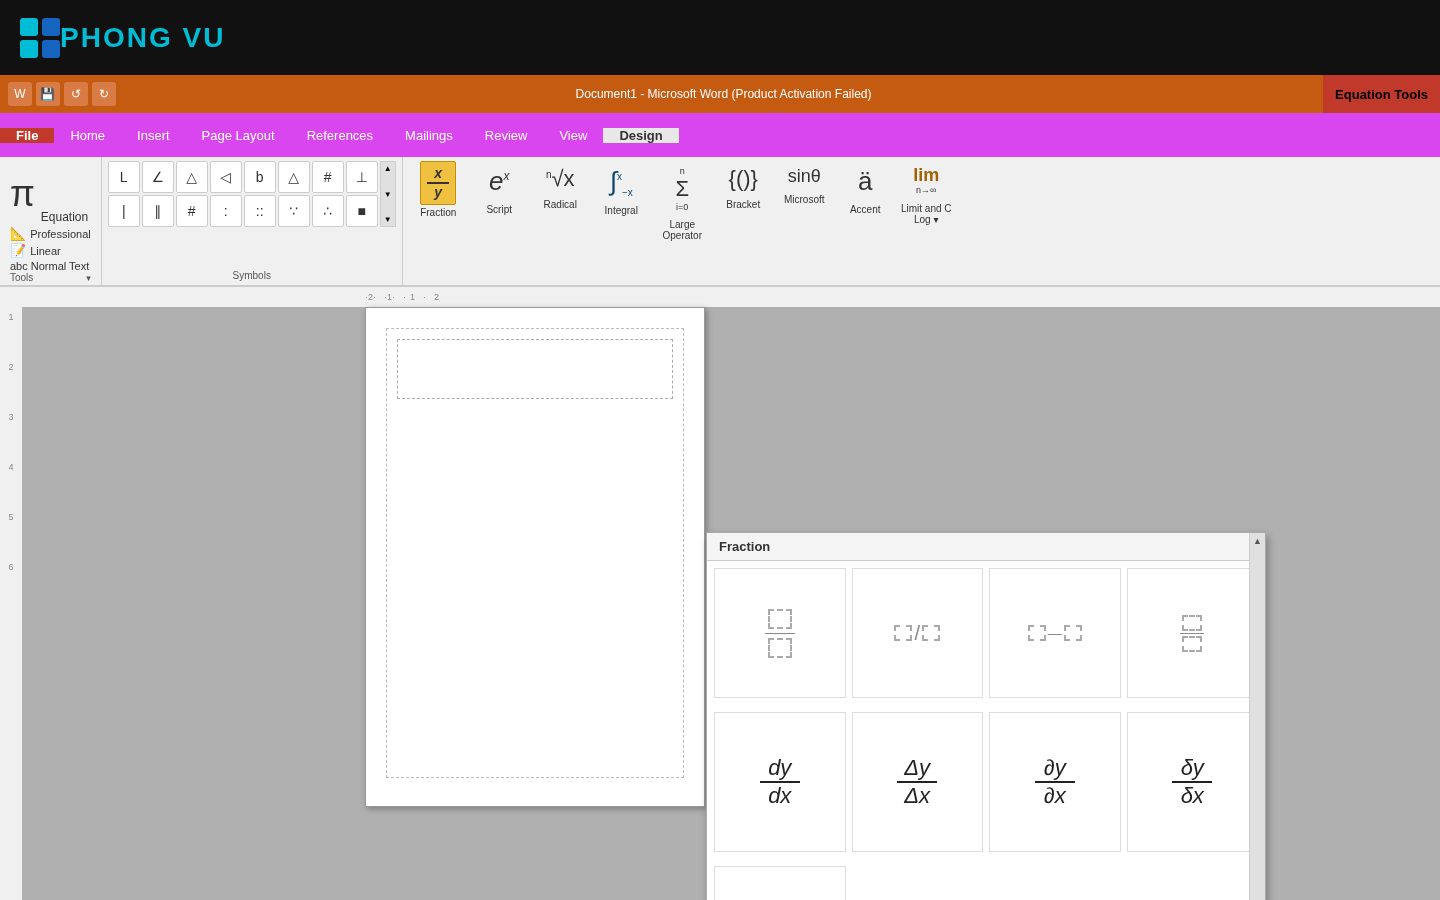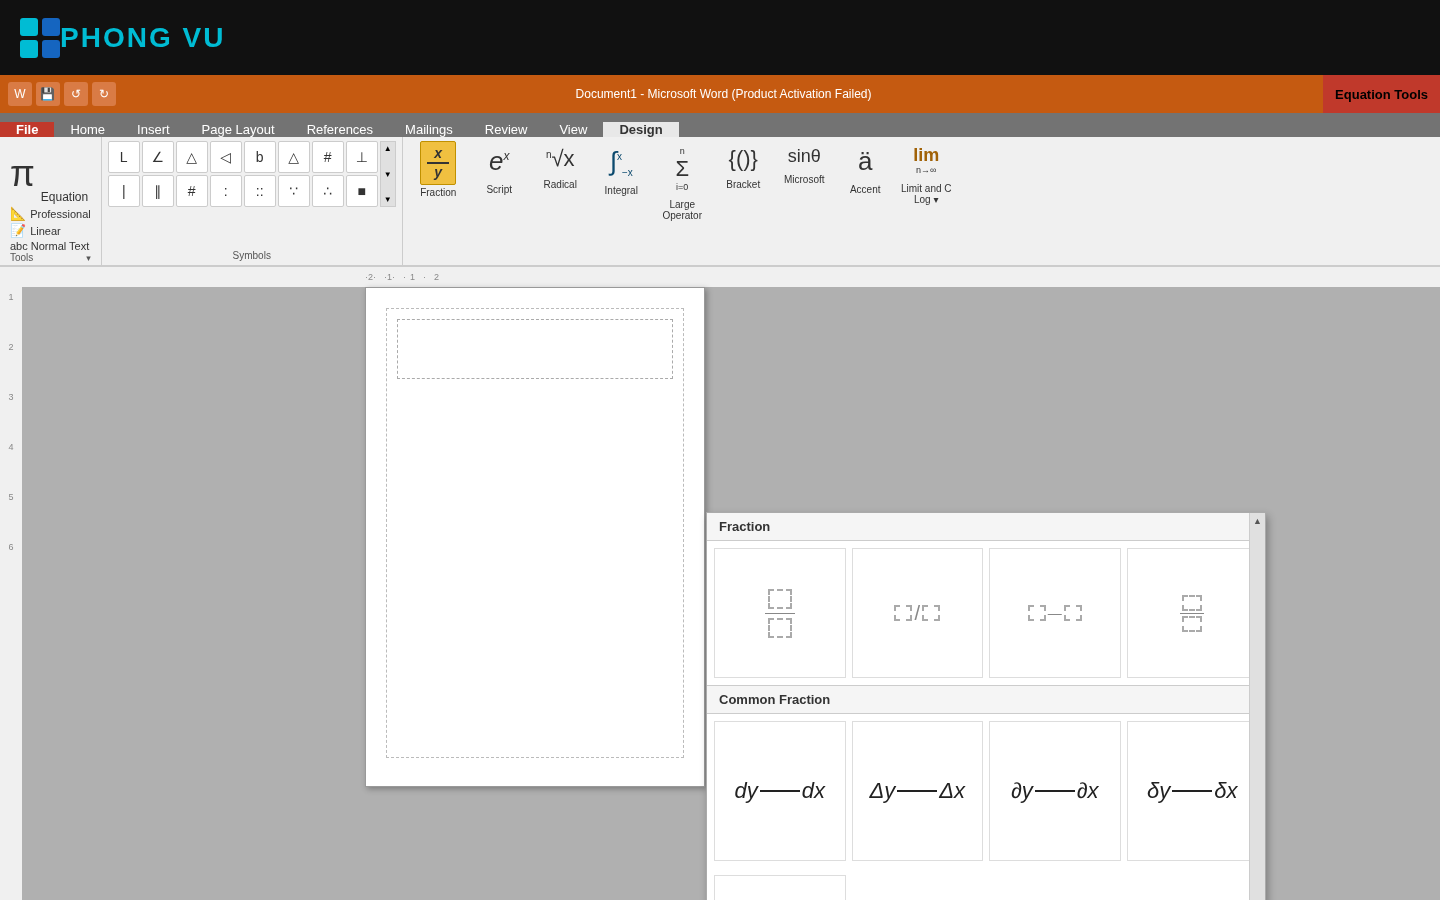--- a/index.html
+++ b/index.html
@@ -69,24 +69,24 @@
       padding: 0 12px;
       display: flex;
       align-items: center;
       color: #000000;
       font-size: 13px;
       font-weight: bold;
     }
 
     
     .menu-bar {
-      height: 24px;
-      background: #737373;
-      display: flex;
-      align-items: flex-end;
+      height: 44px;
+      background: #d946ef;
+      display: flex;
+      align-items: center;
     }
     .menu-item {
       padding: 0 16px;
       display: flex;
       align-items: center;
       color: white;
       font-size: 13px;
       cursor: pointer;
     }
     .menu-item.file-btn {
@@ -329,21 +329,21 @@
       margin: 3px;
       height: 140px;
       display: flex;
       align-items: center;
       justify-content: center;
       cursor: pointer;
       background: white;
     }
     .common-frac-content {
       display: flex;
-      flex-direction: row;
+      flex-direction: column;
       align-items: center;
       gap: 2px;
     }
     .frac-top {
       font-size: 22px;
       font-style: italic;
       color: #222;
       line-height: 1;
     }
     .frac-divider {
@@ -681,21 +681,20 @@
 
       <div class="fraction-cell">
         <div class="frac-stacked">
           <div class="frac-stacked-small"></div>
           <div style="width:24px;height:1px;background:#888;"></div>
           <div class="frac-stacked-small"></div>
         </div>
       </div>
     </div>
 
-    <div class="common-fraction-header">Common Fraction</div>
 
     <div class="common-fraction-grid">
 
       <div class="common-frac-cell">
         <div class="common-frac-content">
           <span class="frac-top">dy</span>
           <div class="frac-divider"></div>
           <span class="frac-bottom">dx</span>
         </div>
       </div>

